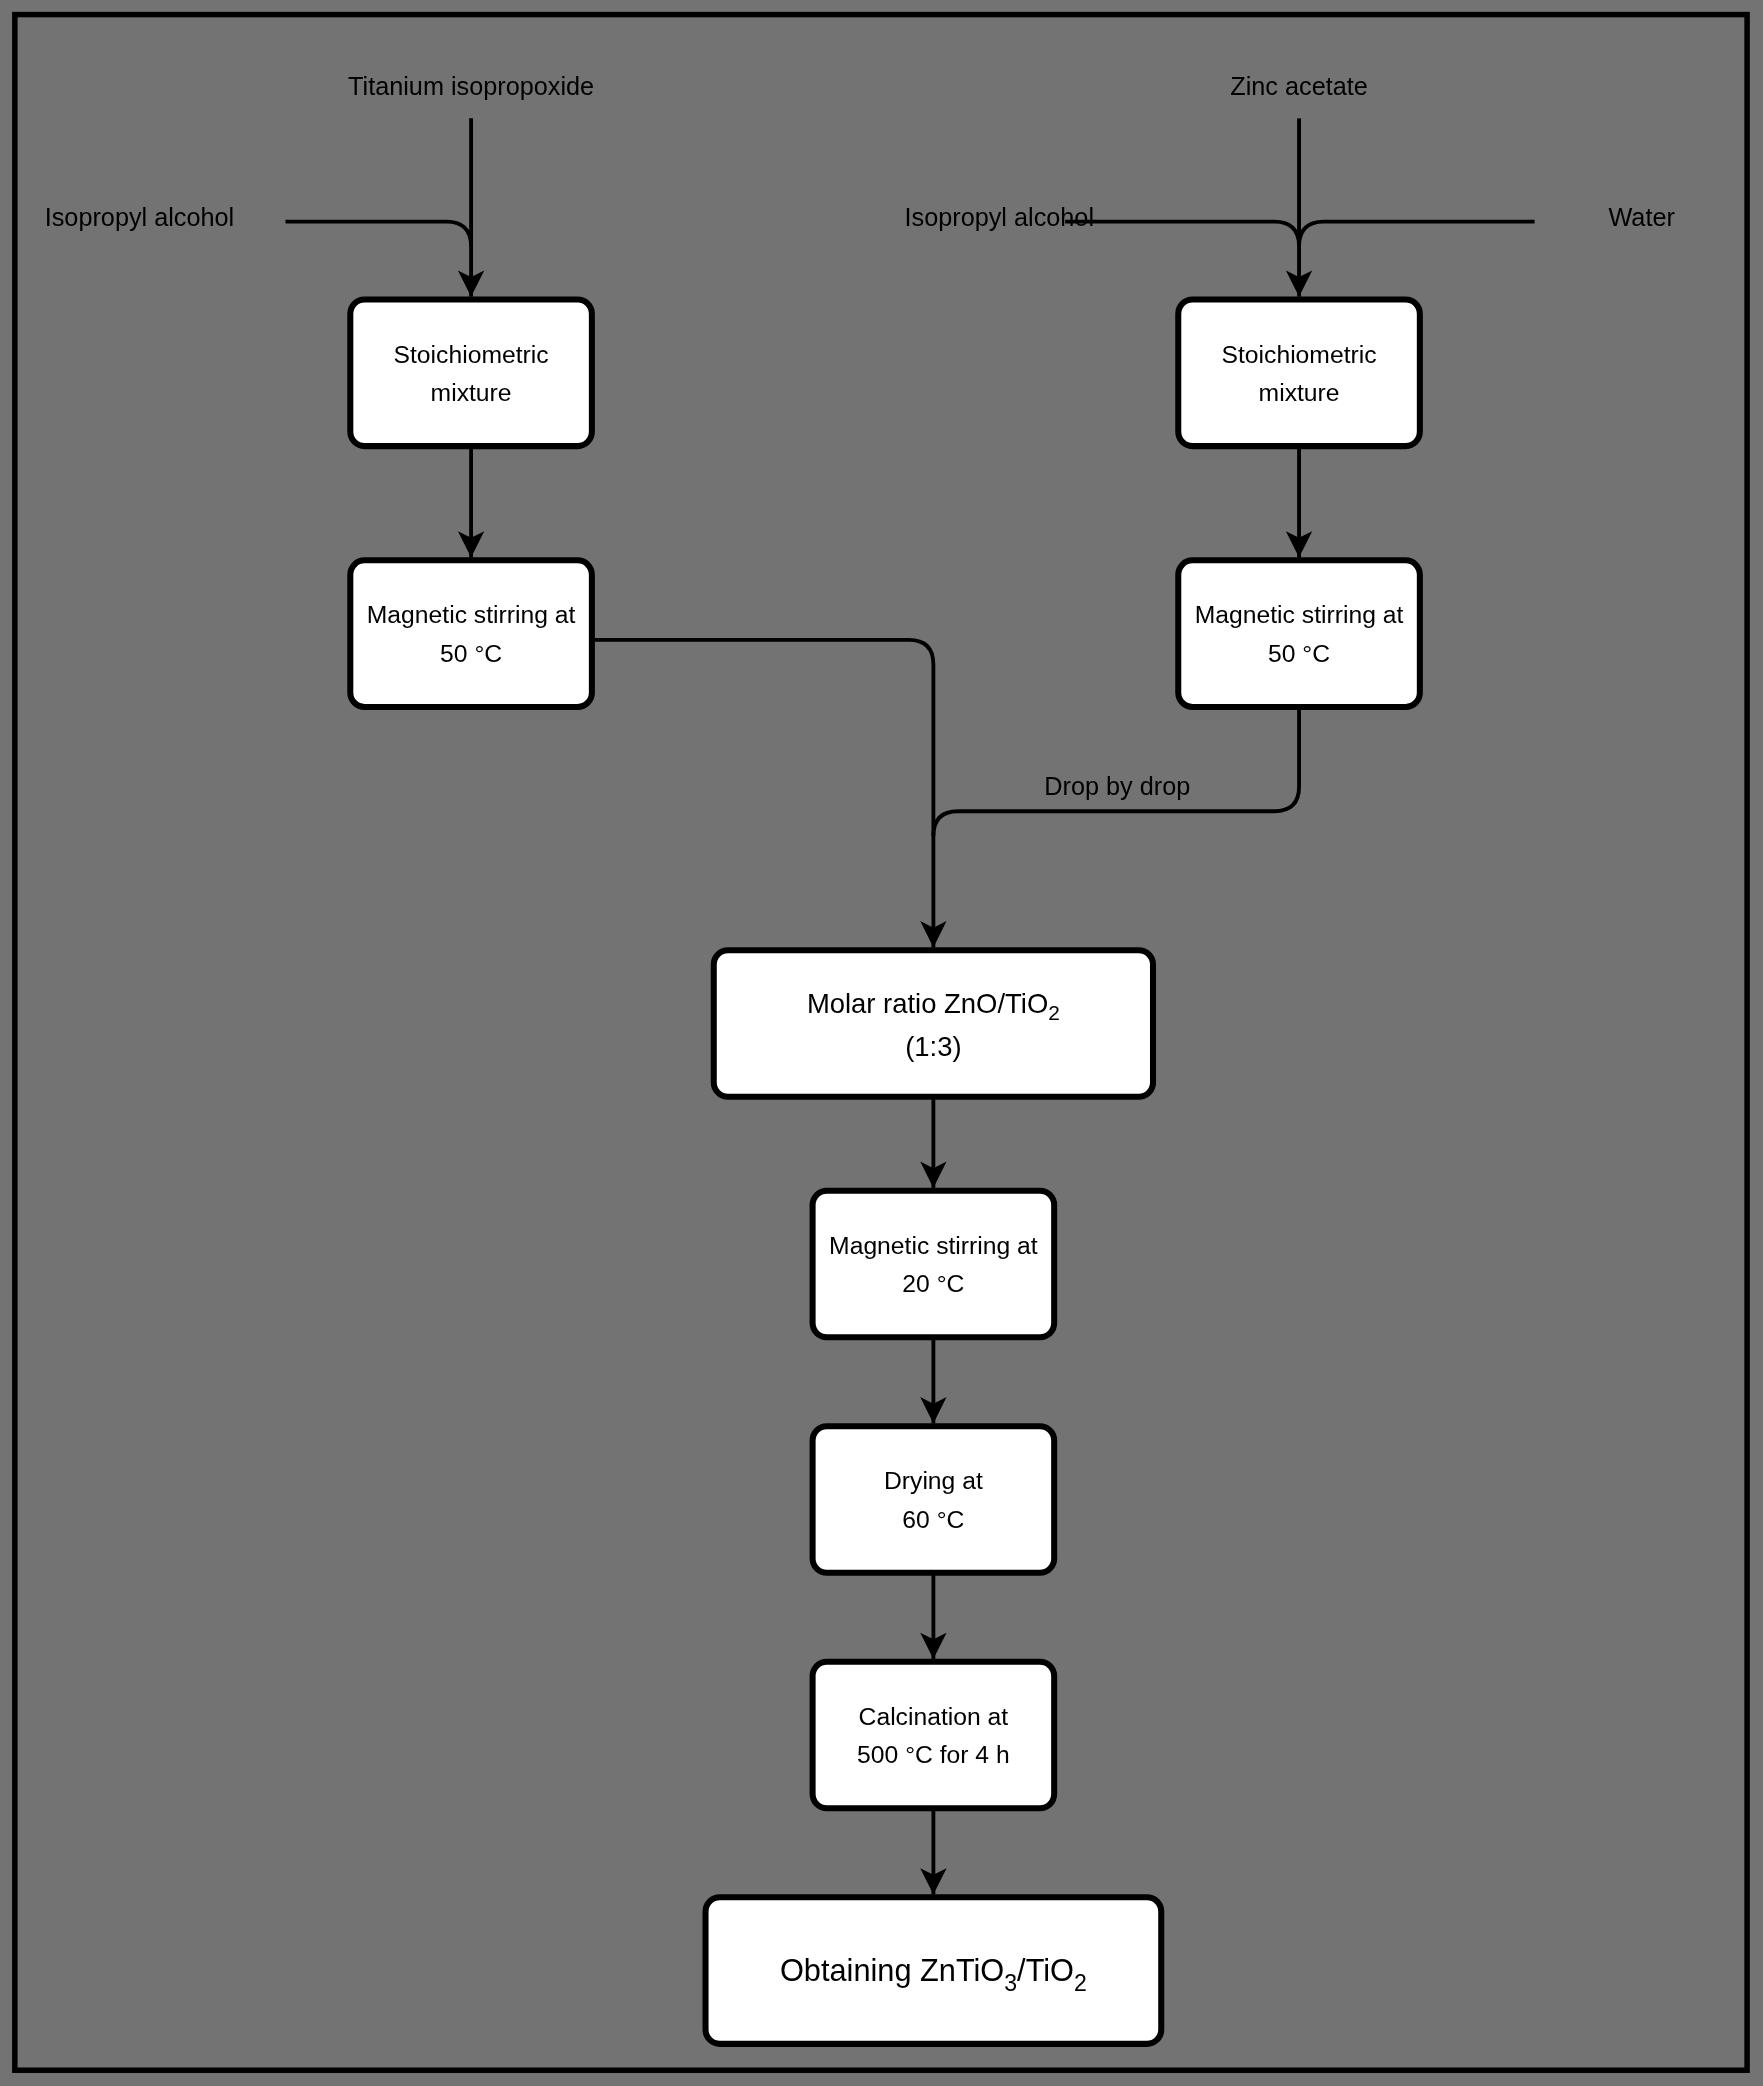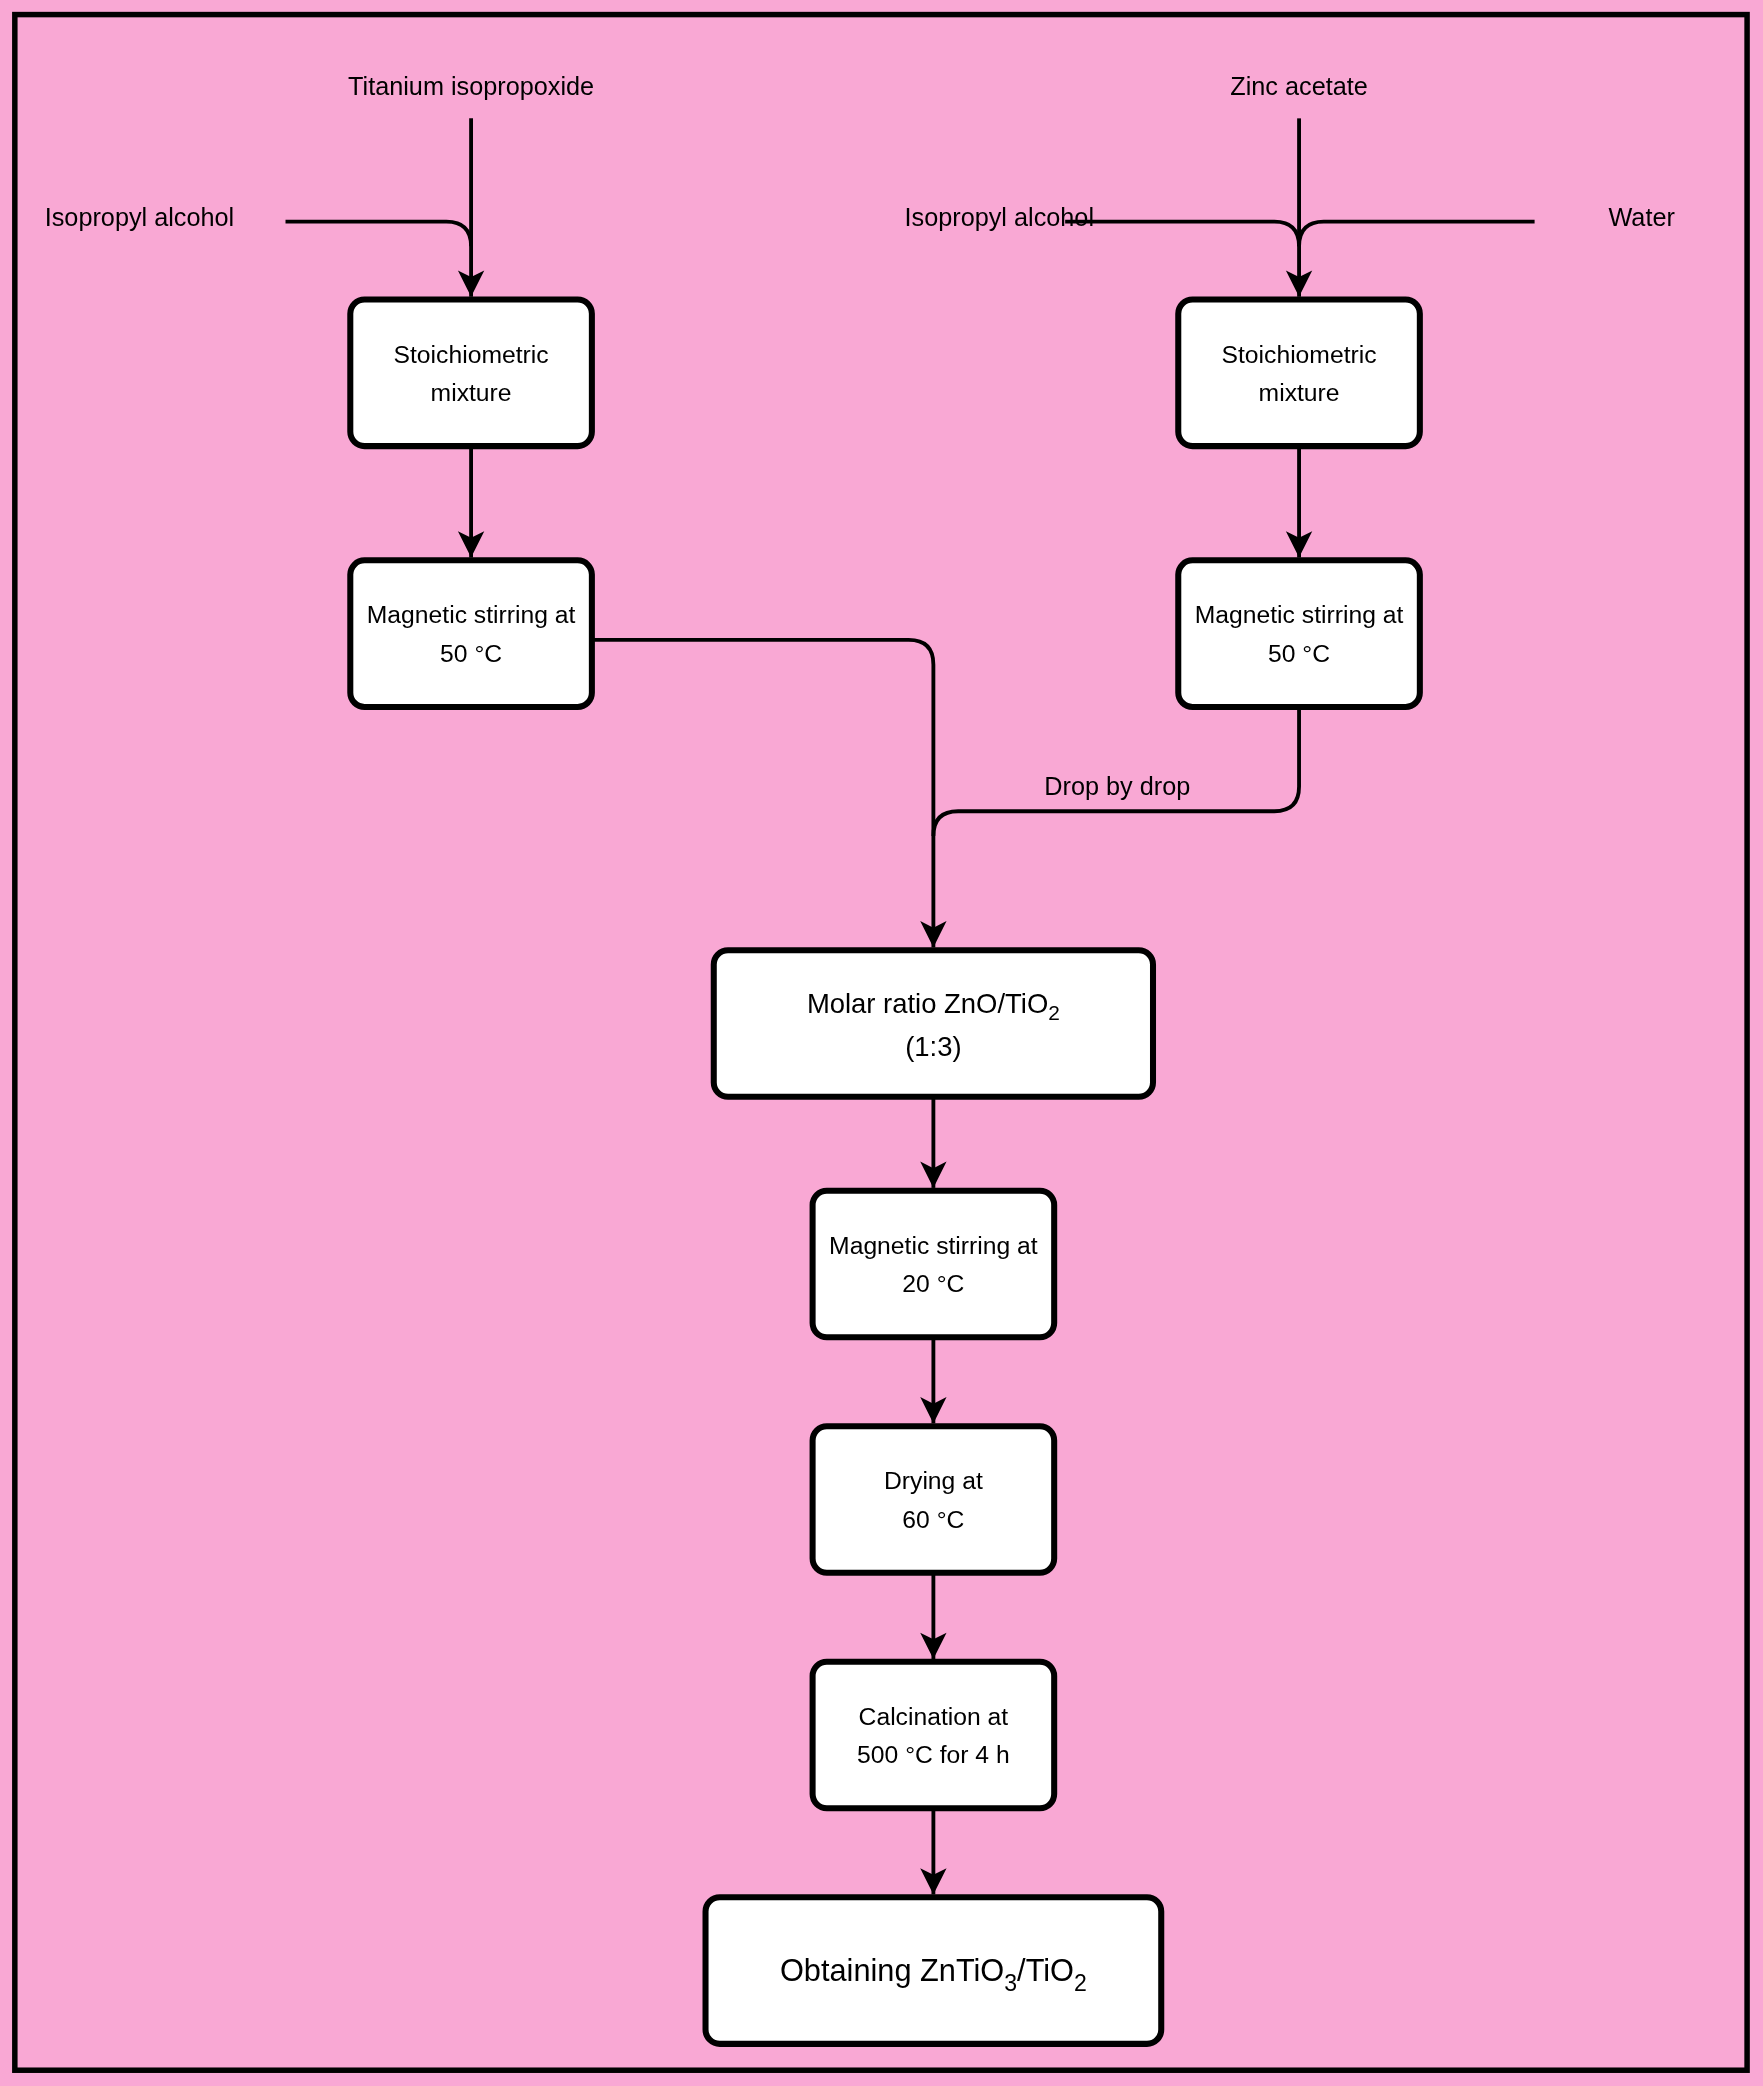--- a/index.html
+++ b/index.html
@@ -4,21 +4,21 @@
 <style>
   html, body {
     margin: 0;
     padding: 0;
     background: #ffffff;
   }
   #page {
     position: relative;
     width: 1763px;
     height: 2087px;
-    background: #f9a8d4;
+    background: #737373;
     font-family: "Liberation Sans", sans-serif;
   }
   svg { display: block; }
   .connector {
     fill: none;
     stroke: #000000;
     stroke-width: 7;
   }
   .node-rect {
     fill: #ffffff;

